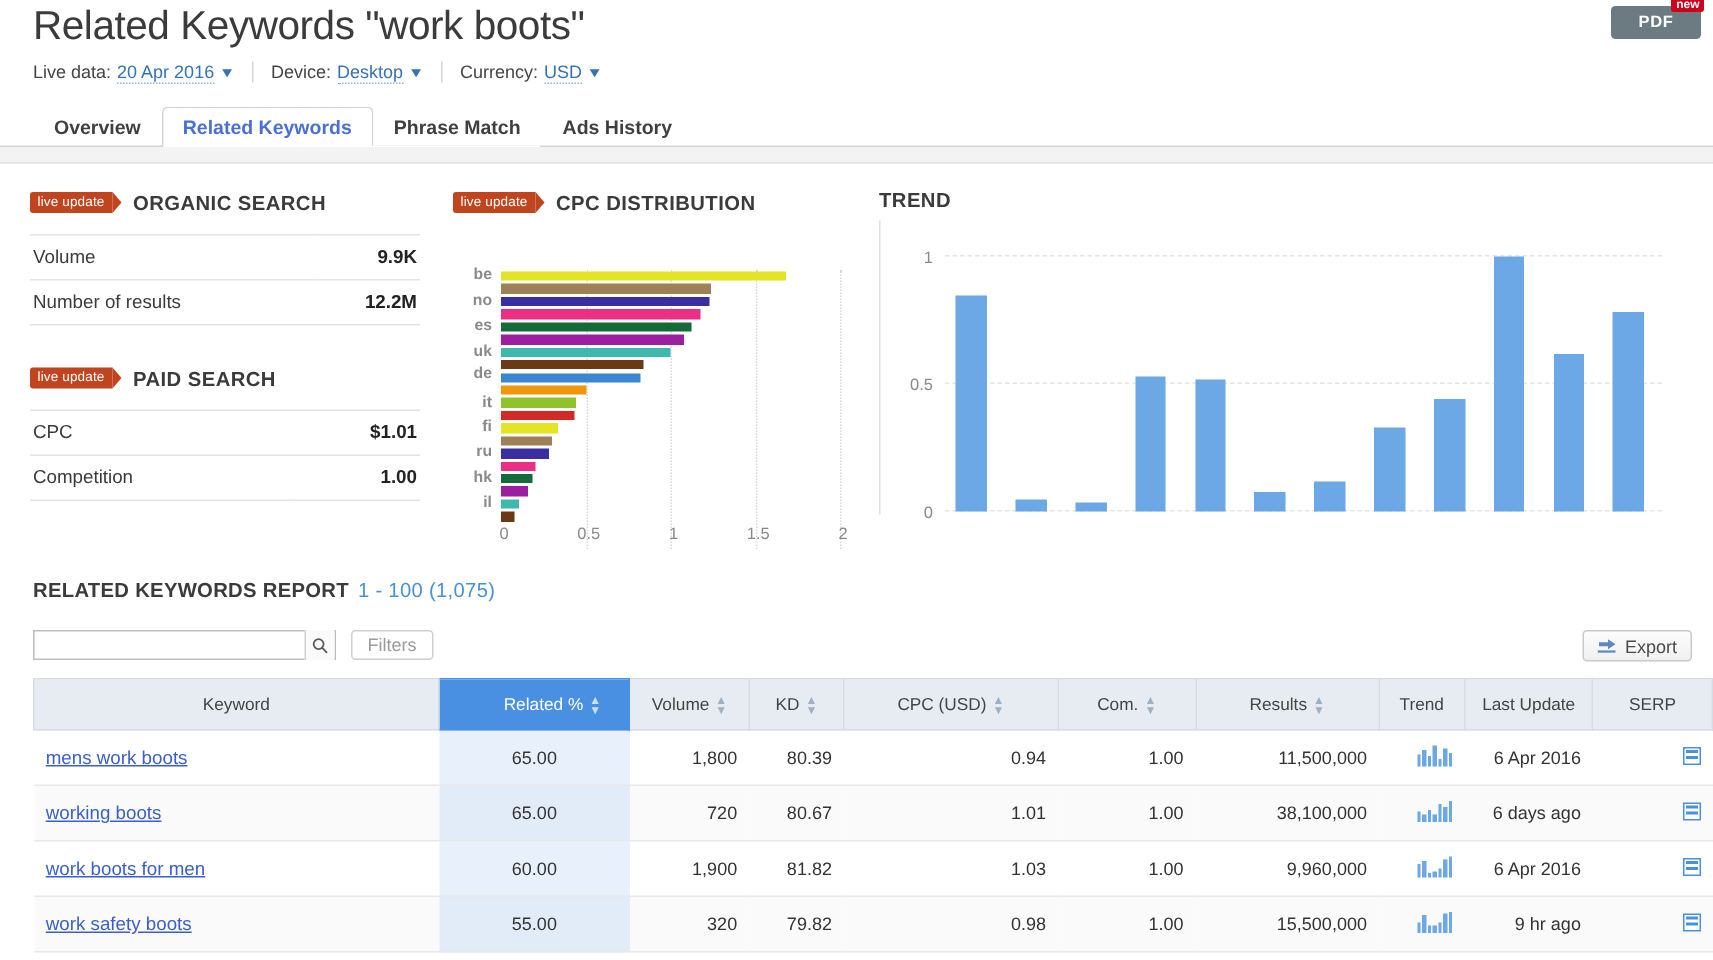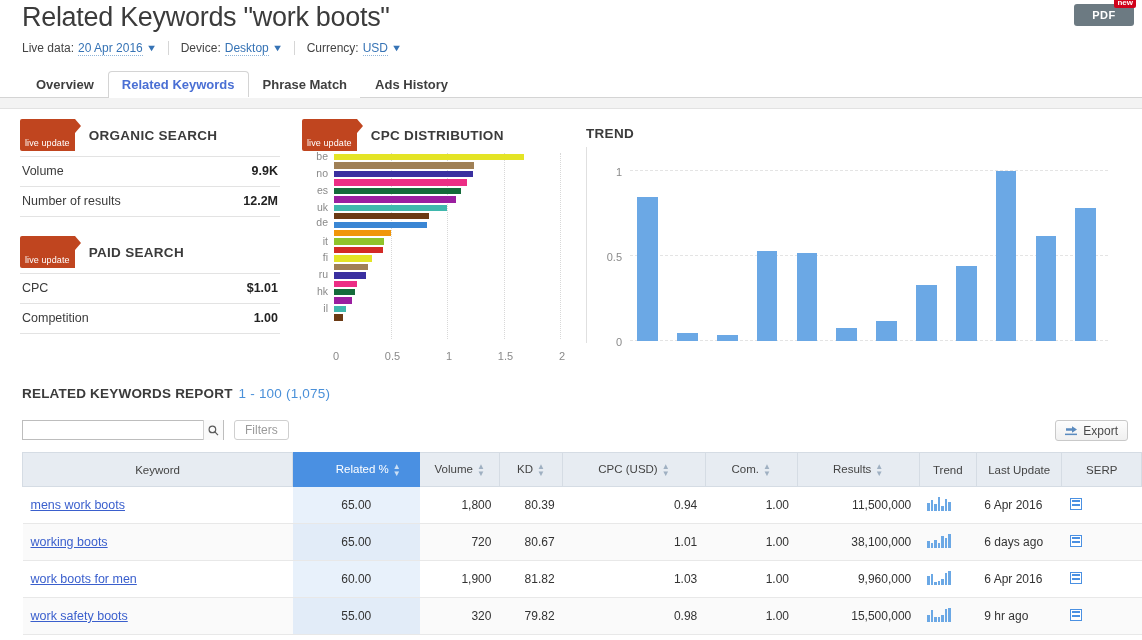--- a/index.html
+++ b/index.html
@@ -75,21 +75,21 @@
   }
   .header-band{
     position:absolute; left:0; top:98px; width:1142px; height:11px;
     background:#f3f3f3; border-bottom:1px solid #e2e2e2;
   }
 
   
   .lu-badge{
     display:inline-block; position:relative;
     background:#c0451f; color:#fff; font-size:9px;
-    padding:20px 5px 2px 5px; line-height:1.1; border-radius:2px 0 0 2px;
+    padding:2px 5px 2px 5px; line-height:1.1; border-radius:2px 0 0 2px;
     vertical-align:middle; letter-spacing:0.1px;
   }
   .lu-badge:after{
     content:""; position:absolute; right:-6px; top:0;
     width:0; height:0;
     border-top:7.5px solid transparent;
     border-bottom:7.5px solid transparent;
     border-left:6px solid #c0451f;
   }
   .section-title{
@@ -104,21 +104,21 @@
   .stat-table tr{ border-top:1px solid #e3e3e3; }
   .stat-table tr:last-child{ border-bottom:1px solid #e3e3e3; }
   .stat-table td{ padding:7px 2px 8px 2px; font-size:12.5px; }
   .stat-table td.k{ color:#3b3b3b; text-align:left; }
   .stat-table td.v{ color:#222; text-align:right; font-weight:bold; }
 
   
   .cpc{ position:absolute; left:302px; top:126px; width:262px; }
   .cpc-head{ display:flex; align-items:center; height:18px; }
   .cpc-plot{
-    position:relative; margin-top:9px; height:186px; width:258px;
+    position:relative; margin-top:36px; height:186px; width:258px;font-weight:bold;
   }
   .cpc-rows{
     position:absolute; left:32px; top:0; right:0; bottom:0;
   }
   .cpc-grid{
     position:absolute; top:0; bottom:0; width:1px;
     border-left:1px dotted #d8d8d8;
   }
   .cpc-bar-row{
     position:relative; height:8.45px;
@@ -212,21 +212,21 @@
   .kwtable th.active-col{ background:#4a90e2; border-color:#4a90e2; color:#fff;padding-left:32px; }
   .kwtable td{
     border-bottom:1px solid #e8e8e8;
     height:37px; padding:0 8px; font-size:12px; color:#333;
     white-space:nowrap;
   }
   .kwtable tr.odd td{ background:#fafafa; }
   .kwtable td.rel{ background:#e8f1fb; text-align:center; }
   .kwtable tr.odd td.rel{ background:#e2ecf8; }
   .kwtable td.num{ text-align:right; }
-  .kwtable td.ctr{ text-align:left; }
+  .kwtable td.ctr{ text-align:right; }
   .kw-link{
     color:#3a5fcd; text-decoration:underline; cursor:pointer; font-size:12.5px;
   }
   .sort-ar{
     display:inline-block; margin-left:4px; color:#9fb0c2; font-size:8px;
     line-height:7px; text-align:center; vertical-align:middle;
   }
   th.active-col .sort-ar{ color:#cde0f5; }
   .spark{ display:inline-flex; align-items:flex-end; gap:1px; height:14px; }
   .spark i{ display:block; width:2.5px; background:#6ba8e5; }

